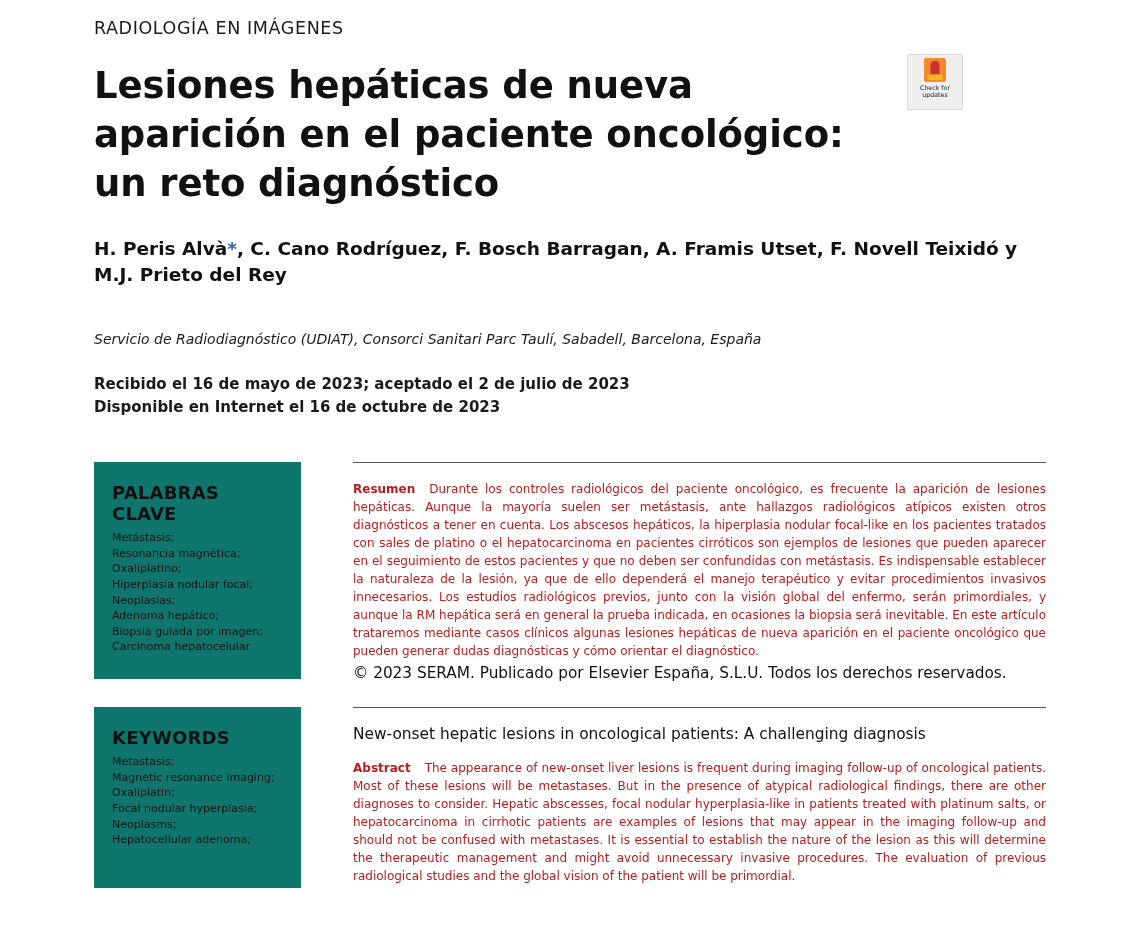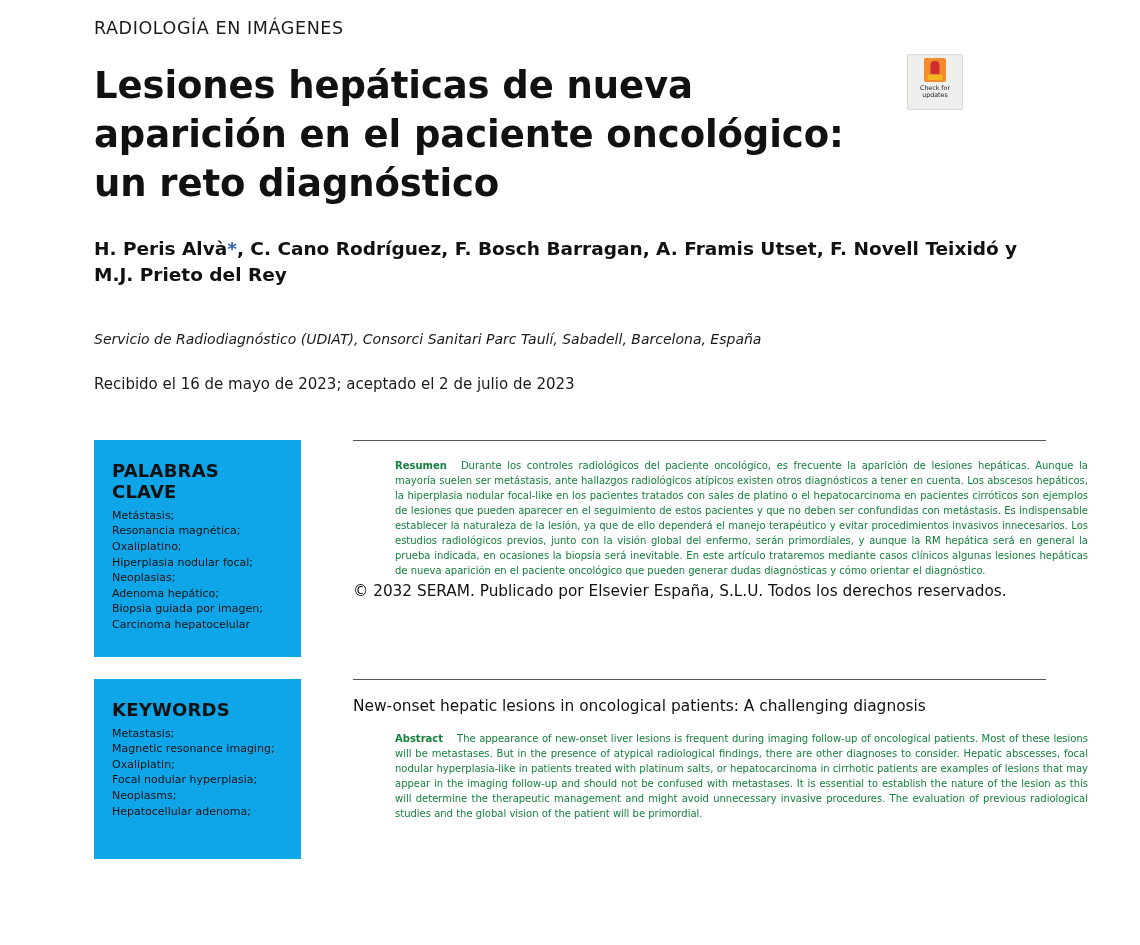--- a/index.html
+++ b/index.html
@@ -67,20 +67,21 @@
     font-size: 14px;
     margin-top: 44px;
     color: #1a1a1a;
   }
 
   .dates {
     font-size: 15px;
     margin-top: 26px;
     line-height: 1.5;
     color: #1a1a1a;
+    font-weight: bold;
   }
 
   
   .crossmark {
     position: absolute;
     left: 907px;
     top: 54px;
     width: 56px;
     height: 56px;
     background: #efefed;
@@ -136,21 +137,21 @@
   .abs-block {
     position: relative;
     margin-top: 44px;
   }
   .abs-row {
     display: flex;
     align-items: flex-start;
   }
   .kw-box {
     width: 207px;
-    background: #0ea5e9;
+    background: #0f766e;
     box-sizing: border-box;
     padding: 20px 16px 24px 18px;
     flex: 0 0 207px;
   }
   .kw-title {
     font-size: 18px;
     font-weight: 700;
     letter-spacing: 0.2px;
     margin-bottom: 6px;
     color: #111;
@@ -170,27 +171,26 @@
     width: 693px;
     margin-bottom: 17px;
   }
   .abs-en-title {
     font-size: 15.4px;
     font-weight: 400;
     margin-bottom: 16px;
     color: #111;
   }
   .abs-body {
-    font-size: 10px;
+    font-size: 12px;
     line-height: 1.5;
     text-align: justify;
-    color: #15803d;
+    color: #b91c1c;
     width: 693px;
     hyphens: auto;
-    margin-left: 42px;
   }
   .abs-body .lead {
     font-weight: 700;
     margin-right: 14px;
   }
   .copyright {
     font-size: 15.3px;
     line-height: 1.5;
     color: #111;
     margin-top: 2px;
@@ -208,41 +208,42 @@
     <h1 class="title">Lesiones hepáticas de nueva aparición en el paciente oncológico: un reto diagnóstico</h1>
 
     <div class="authors">
       <span>H. Peris Alvà</span><span class="corr">*</span><span>, C. Cano Rodríguez, F. Bosch Barragan, A. Framis Utset, F. Novell Teixidó y M.J. Prieto del Rey</span>
     </div>
 
     <div class="affiliation">Servicio de Radiodiagnóstico (UDIAT), Consorci Sanitari Parc Taulí, Sabadell, Barcelona, España</div>
 
     <div class="dates">
       <div>Recibido el 16 de mayo de 2023; aceptado el 2 de julio de 2023</div>
+      <div>Disponible en Internet el 16 de octubre de 2023</div>
     </div>
 
     <div class="abs-block">
       <div class="abs-row">
         <div class="kw-box">
           <div class="kw-title">PALABRAS CLAVE</div>
           <div class="kw-list" style="white-space: pre-line;">Metástasis;
 Resonancia magnética;
 Oxaliplatino;
 Hiperplasia nodular focal;
 Neoplasias;
 Adenoma hepático;
 Biopsia guiada por imagen;
 Carcinoma hepatocelular</div>
         </div>
         <div class="abs-right">
           <div class="rule"></div>
           <div class="abs-body">
             <span class="lead">Resumen</span><span>Durante los controles radiológicos del paciente oncológico, es frecuente la aparición de lesiones hepáticas. Aunque la mayoría suelen ser metástasis, ante hallazgos radiológicos atípicos existen otros diagnósticos a tener en cuenta. Los abscesos hepáticos, la hiperplasia nodular focal-like en los pacientes tratados con sales de platino o el hepatocarcinoma en pacientes cirróticos son ejemplos de lesiones que pueden aparecer en el seguimiento de estos pacientes y que no deben ser confundidas con metástasis. Es indispensable establecer la naturaleza de la lesión, ya que de ello dependerá el manejo terapéutico y evitar procedimientos invasivos innecesarios. Los estudios radiológicos previos, junto con la visión global del enfermo, serán primordiales, y aunque la RM hepática será en general la prueba indicada, en ocasiones la biopsia será inevitable. En este artículo trataremos mediante casos clínicos algunas lesiones hepáticas de nueva aparición en el paciente oncológico que pueden generar dudas diagnósticas y cómo orientar el diagnóstico.</span>
           </div>
-          <div class="copyright">© 2032 SERAM. Publicado por Elsevier España, S.L.U. Todos los derechos reservados.</div>
+          <div class="copyright">© 2023 SERAM. Publicado por Elsevier España, S.L.U. Todos los derechos reservados.</div>
         </div>
       </div>
     </div>
 
     <div class="abs-block" style="margin-top: 22px;">
       <div class="abs-row">
         <div class="kw-box" style="padding-bottom: 40px;">
           <div class="kw-title">KEYWORDS</div>
           <div class="kw-list" style="white-space: pre-line;">Metastasis;
 Magnetic resonance imaging;

